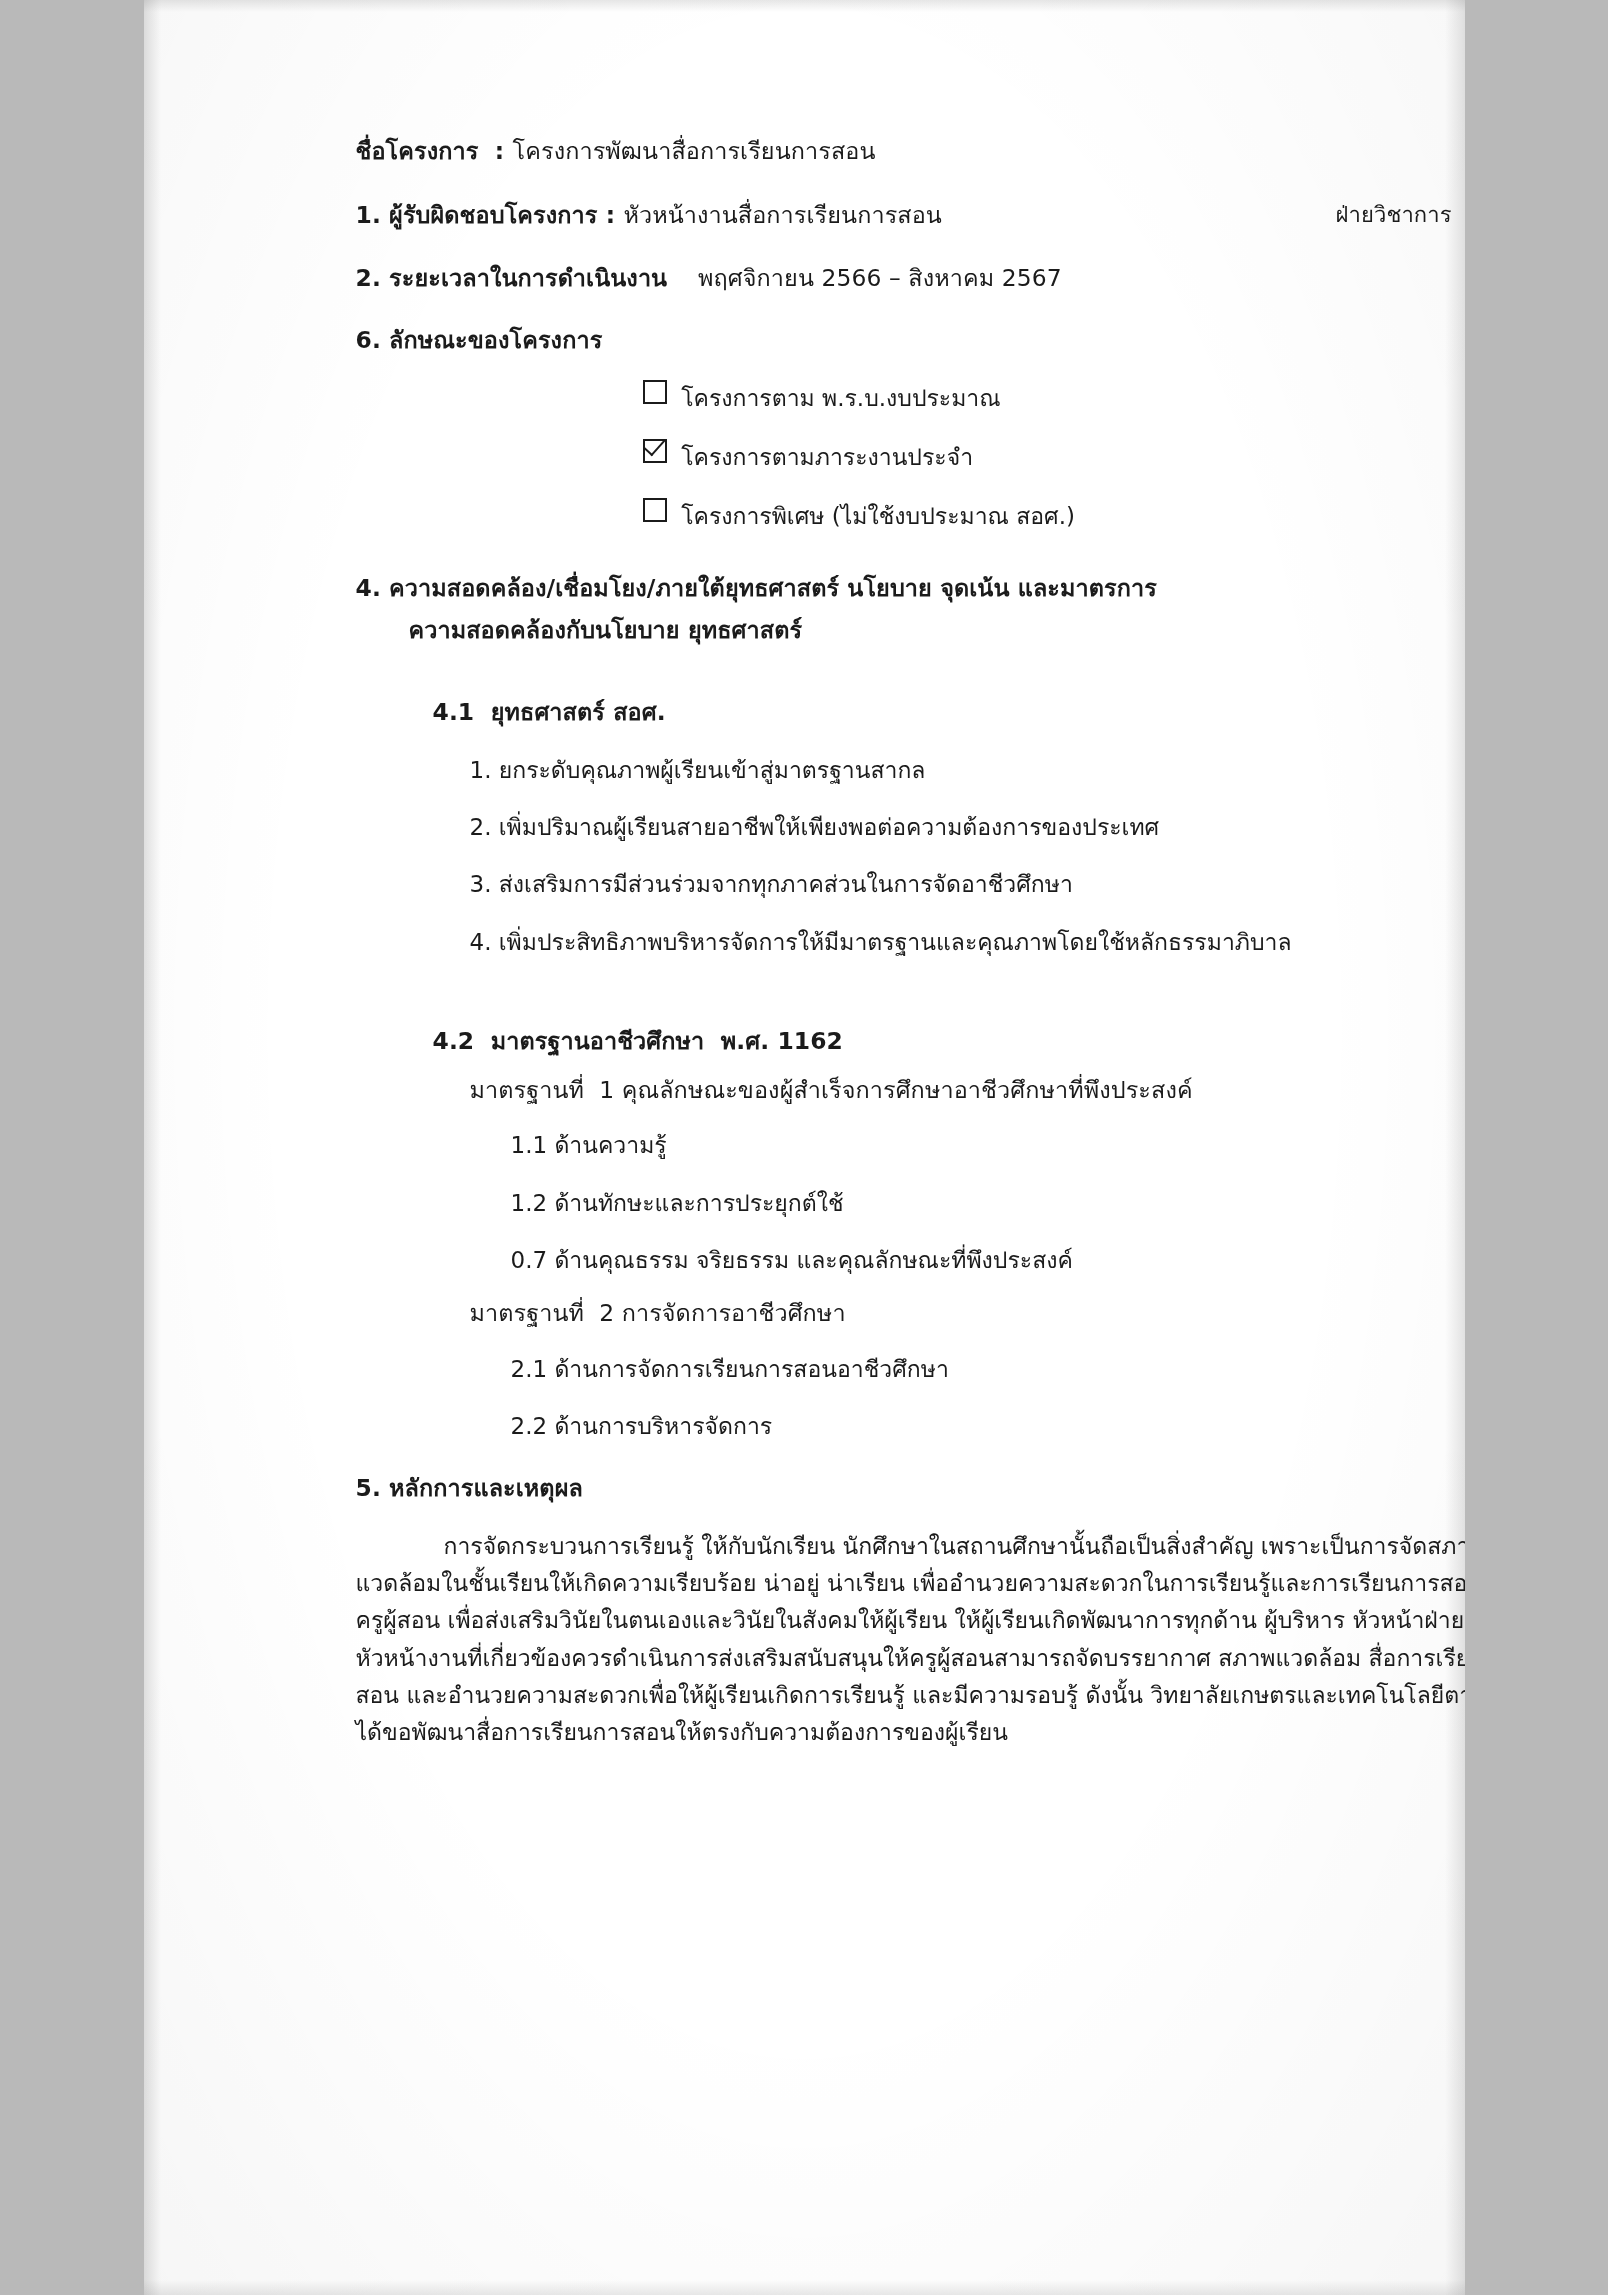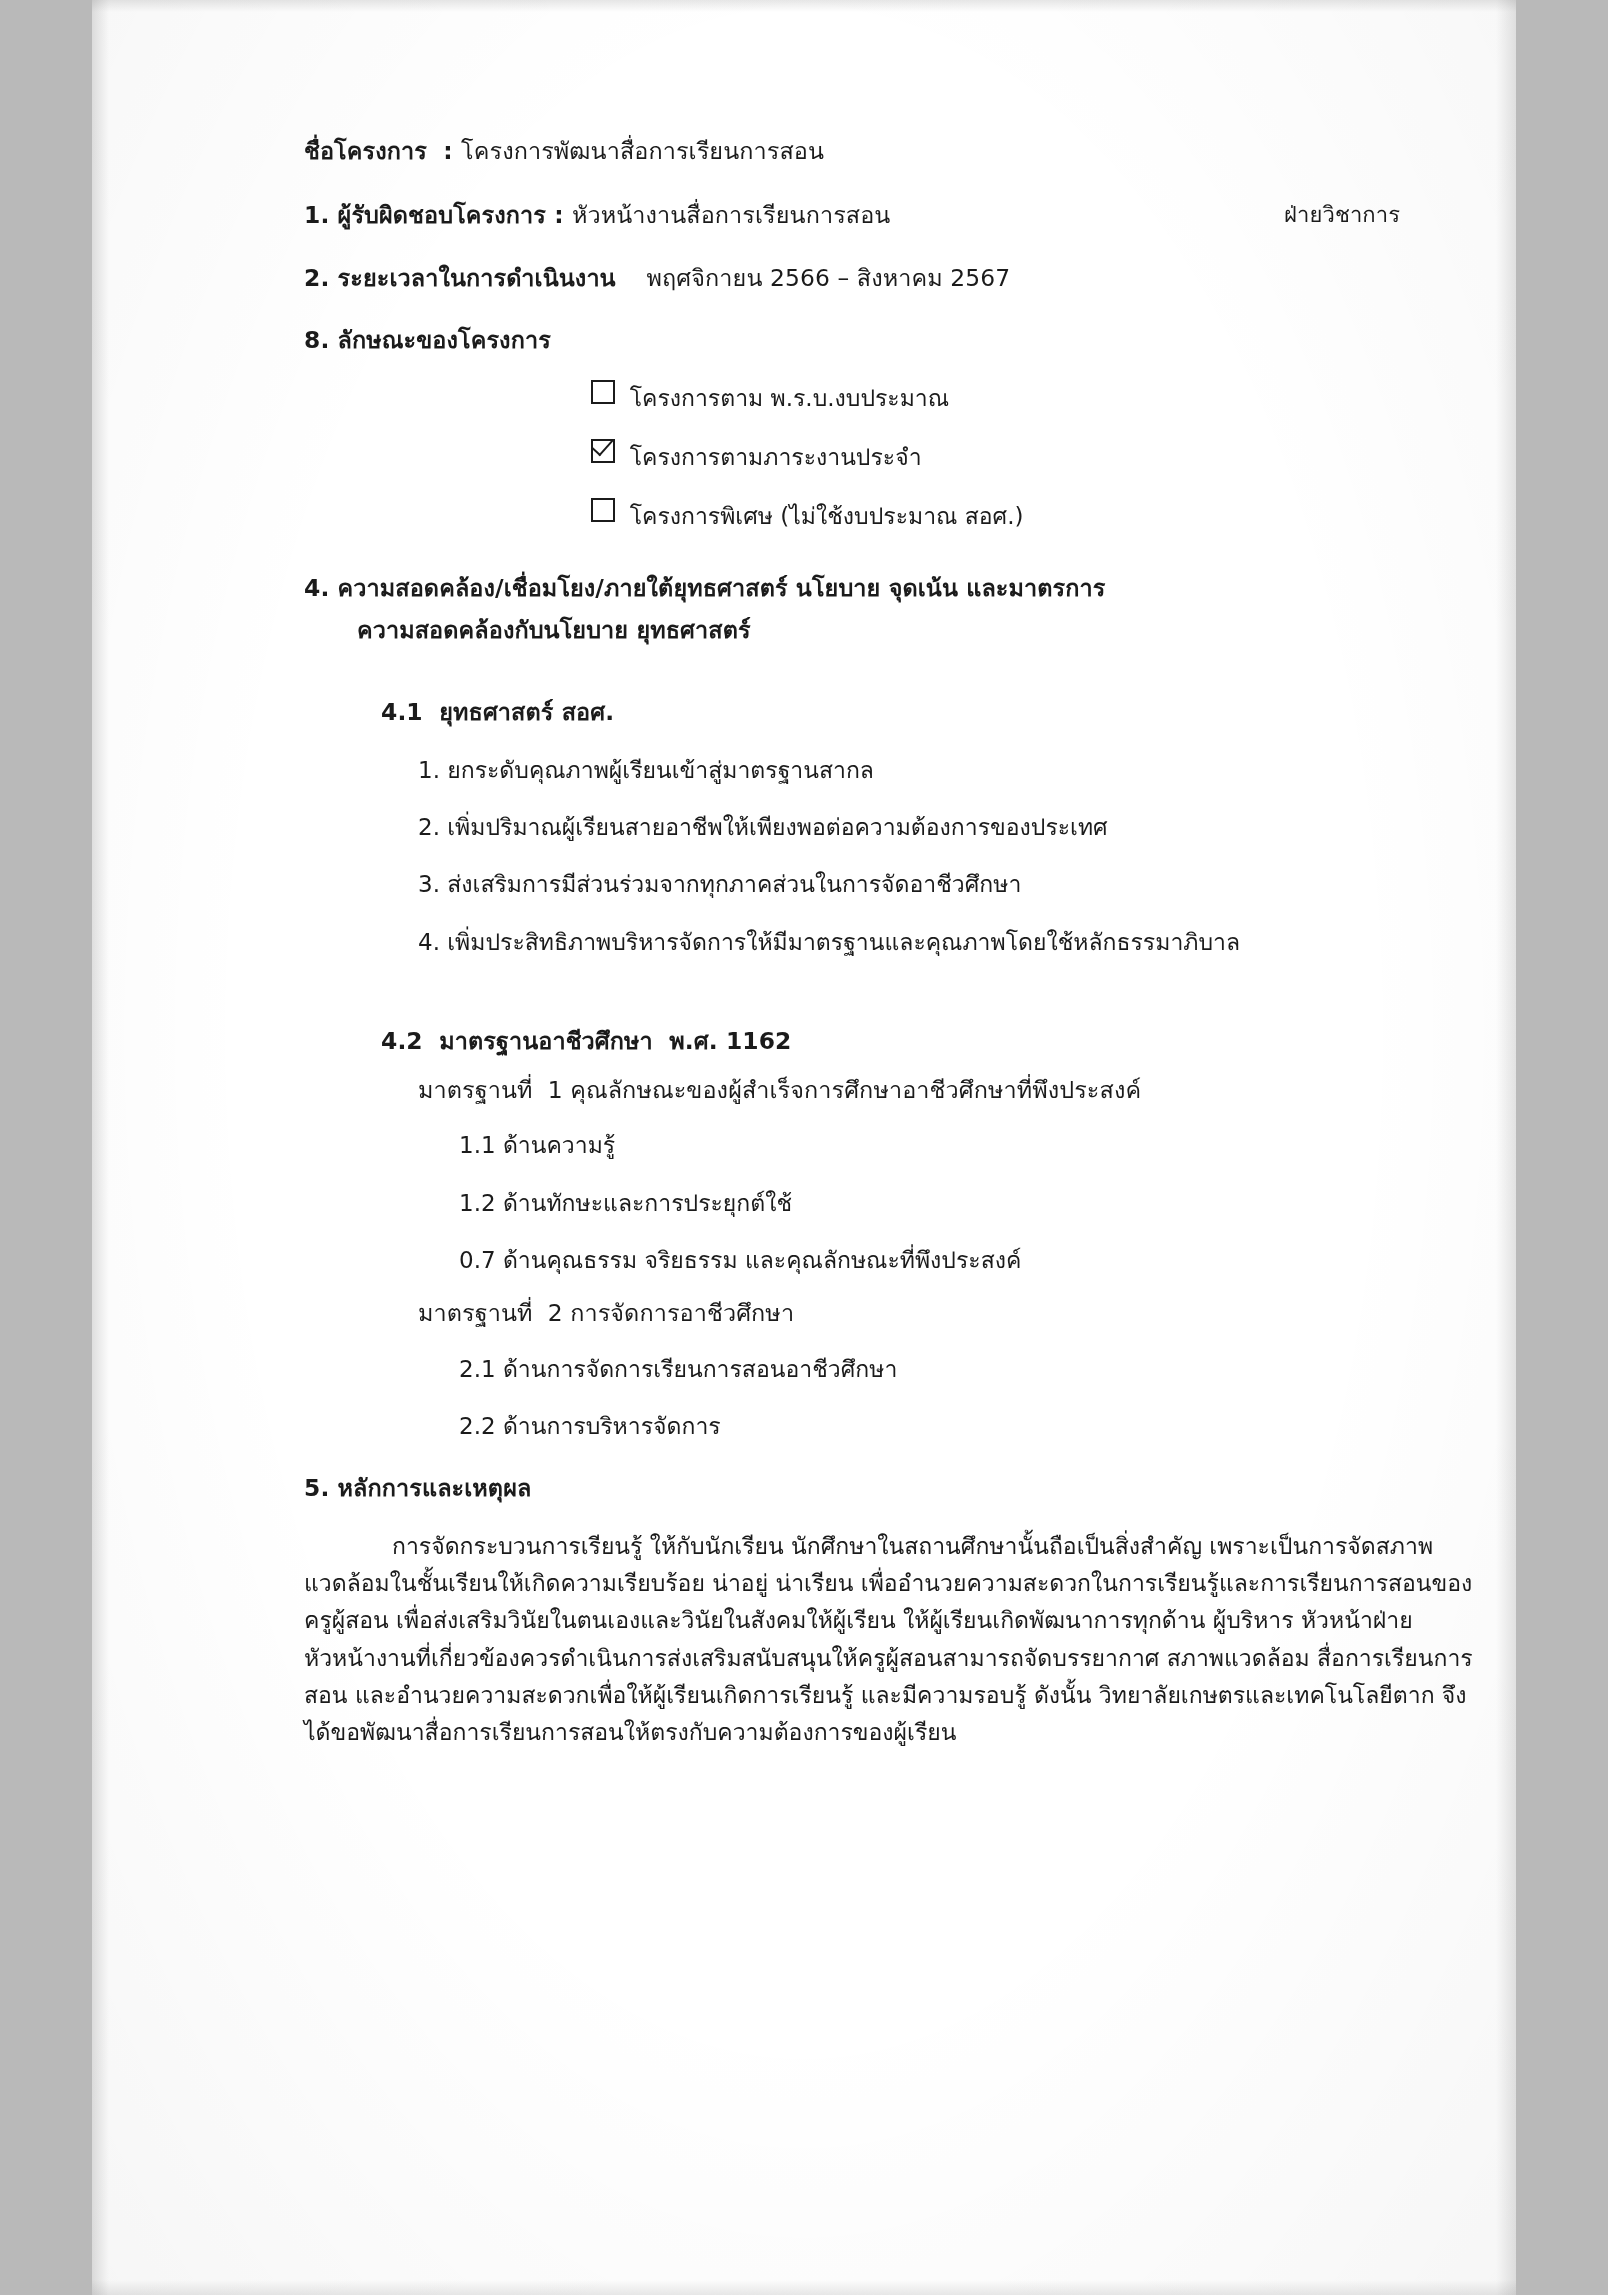--- a/index.html
+++ b/index.html
@@ -5,21 +5,21 @@
   html, body {
     margin: 0;
     padding: 0;
     background: #b9b9b9;
   }
   body {
     font-family: "DejaVu Sans", "Liberation Sans", sans-serif;
   }
   .page {
     position: relative;
-    width: 1424px;
+    width: 1321px;
     height: 2295px;
     background: #ffffff;
     margin: 0 auto;
     overflow: hidden;
   }
   
   .scan-tint {
     position: absolute;
     inset: 0;
     background:
@@ -146,21 +146,21 @@
     <div class="gap-1"></div>
 
     <div class="line rel"><span class="bold">1. ผู้รับผิดชอบโครงการ : </span><span>หัวหน้างานสื่อการเรียนการสอน</span><span class="right-note">ฝ่ายวิชาการ</span></div>
 
     <div class="gap-2"></div>
 
     <div class="line"><span class="bold">2. ระยะเวลาในการดำเนินงาน </span><span>   พฤศจิกายน 2566 – สิงหาคม 2567</span></div>
 
     <div class="gap-2"></div>
 
-    <div class="line bold">8. ลักษณะของโครงการ</div>
+    <div class="line bold">6. ลักษณะของโครงการ</div>
 
     <div class="gap-4"></div>
 
     <div class="indent-checkbox">
       <div class="cb-row">
         <span class="checkbox"></span>
         <span class="cb-label">โครงการตาม พ.ร.บ.งบประมาณ</span>
       </div>
       <div class="cb-row">
         <span class="checkbox checked"></span>

